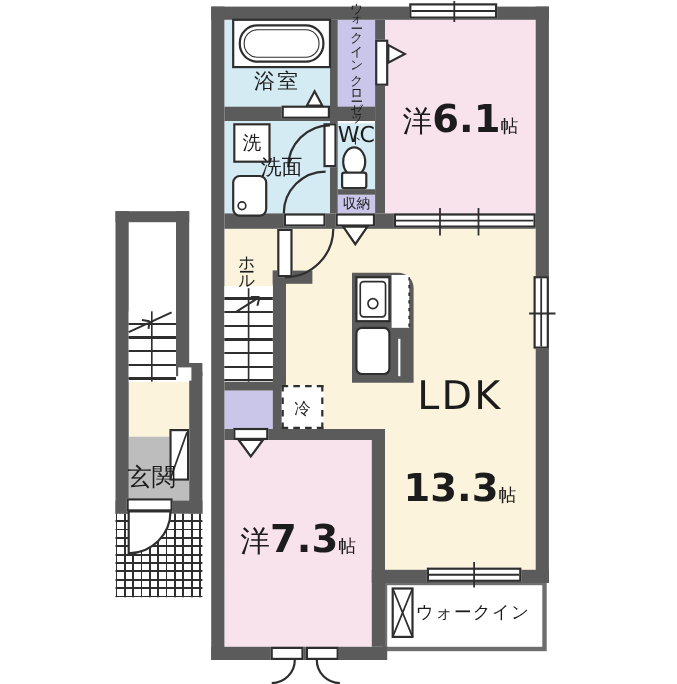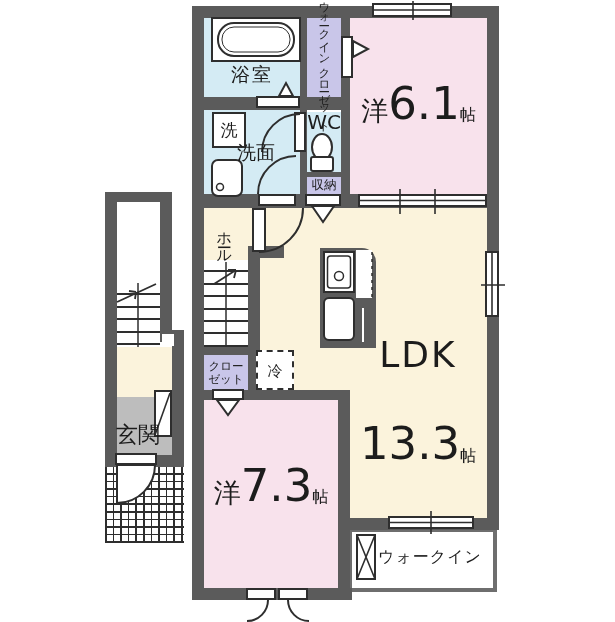--- a/index.html
+++ b/index.html
@@ -17,21 +17,21 @@
   .xbox{z-index:4;background:#fff;border:2px solid var(--c-line);}
   .hatch{z-index:3;background-color:#fff;
      background-image:repeating-linear-gradient(0deg,var(--c-line) 0 1.6px,transparent 1.6px 7.6px),
                       repeating-linear-gradient(90deg,var(--c-line) 0 1.6px,transparent 1.6px 7.6px);}
   svg.ovl{position:absolute;left:0;top:0;z-index:5;pointer-events:none;}
   .lbl{z-index:6;display:flex;align-items:center;justify-content:center;white-space:nowrap;line-height:1.1;}
   .vtext{writing-mode:vertical-rl;text-orientation:mixed;}
   .two-line{flex-direction:column;}
   .size-row{display:flex;align-items:flex-end;justify-content:center;}
   .size-row .pref{font-size:27px;padding-bottom:2px;}
-  .size-row .num{font-size:45px;font-weight:400;margin-top:44px;}
+  .size-row .num{font-size:35px;font-weight:700;margin-top:44px;}
   .size-row .unit{font-size:16px;padding-bottom:4px;}
   .ldk-name{font-size:36px;letter-spacing:2px;}
 </style>
 </head>
 <body>
 
 <div class="plan">
 
   <div class="room" style="left:204px;top:18px;width:96px;height:79px;background:var(--c-blue);"></div>
   <div class="room" style="left:204px;top:110px;width:96px;height:84px;background:var(--c-blue);"></div>
@@ -152,24 +152,20 @@
   <div class="lbl" style="left:222px;top:62px;width:60px;height:24px;font-size:19px;letter-spacing:2px;">浴室</div>
   <div class="lbl" style="left:212px;top:112px;width:34px;height:36px;font-size:17px;">洗</div>
   <div class="lbl" style="left:226px;top:140px;width:60px;height:24px;font-size:19px;">洗面</div>
   <div class="lbl" style="left:306px;top:110px;width:36px;height:24px;font-size:20px;">WC</div>
   <div class="lbl" style="left:307px;top:176px;width:34px;height:18px;font-size:12.5px;">収納</div>
   <div class="lbl vtext" style="left:305px;top:18px;width:38px;height:84px;font-size:11.5px;">
     <span style="display:block;">ウォークイン</span>
     <span style="display:block;">クローゼット</span>
   </div>
   <div class="lbl vtext" style="left:212px;top:210px;width:24px;height:58px;font-size:15px;">ホール</div>
-  <div class="lbl two-line" style="left:204px;top:355px;width:44px;height:35px;font-size:11.5px;">
-    <span>クロー</span>
-    <span>ゼット</span>
-  </div>
   <div class="lbl" style="left:256px;top:356px;width:38px;height:30px;font-size:15px;">冷</div>
   <div class="lbl size-row" style="left:350px;top:76px;width:137px;height:52px;">
     <span class="pref">洋</span>
       <span class="num">6.1</span>
       <span class="unit">帖</span>
   </div>
   <div class="lbl two-line" style="left:348px;top:352px;width:140px;height:100px;">
     <span class="ldk-name">LDK</span>
     <span class="size-row">
         <span class="num">13.3</span>

